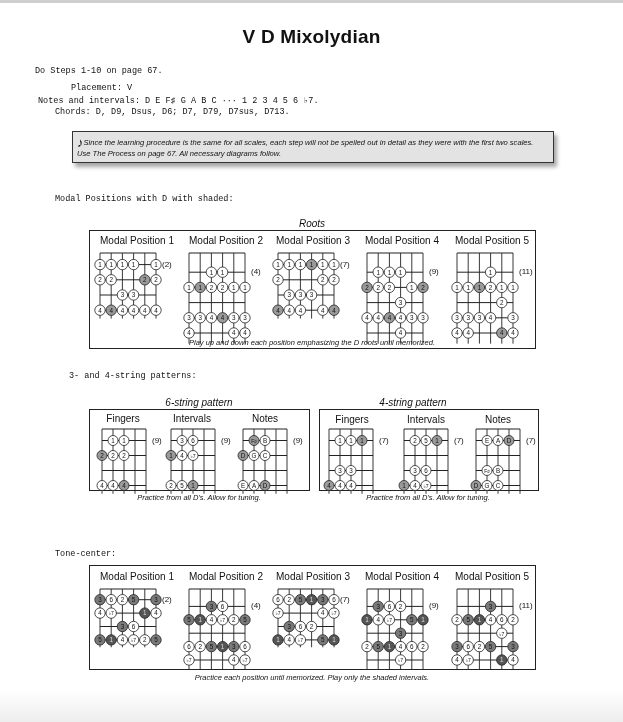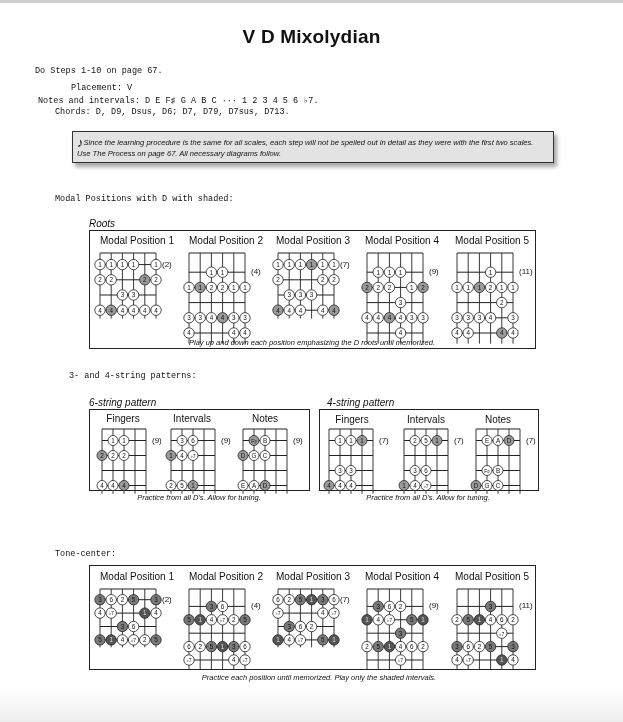--- a/index.html
+++ b/index.html
@@ -6,21 +6,21 @@
   body { width:623px; height:722px; position:relative; overflow:hidden;
     background: linear-gradient(to bottom, #ffffff 0px, #ffffff 690px, #ededed 722px);
     font-family: "Liberation Sans", sans-serif; color:#111; }
   .topbar { position:absolute; left:0; top:0; width:623px; height:3px; background:#cfcfcf; }
   .title { position:absolute; left:0; width:623px; top:26px; text-align:center; font-size:19px; font-weight:bold; letter-spacing:0.2px; }
   .txt { position:absolute; font-size:8.5px; white-space:nowrap;font-family:Liberation Mono, monospace; }
   .note-box { position:absolute; left:72px; top:131px; width:482px; height:32px; background:#e3e3e3; border:1px solid #333;
     box-shadow: 3px 4px 4px rgba(0,0,0,0.35); font-size:7.6px; font-style:italic; line-height:11px; padding:5px 6px 0 4px; box-sizing:border-box; }
   .note-icon { font-style:normal; font-size:13px; line-height:10px; vertical-align:-2px; }
   .sec-box { position:absolute; border:1px solid #222; background:#fff; }
-  .sec-caption { position:absolute; font-size:10px; font-style:italic; }
+  .sec-caption { position:absolute; font-size:10px; font-style:italic; text-align:center; }
   .sub-caption { position:absolute; font-size:7.5px; font-style:italic; text-align:center; }
   .diag-title { position:absolute; font-size:10px; text-align:center; white-space:nowrap; }
   .fret-label { position:absolute; font-size:8px; }
   svg { position:absolute; overflow:visible; }
 </style>
 </head>
 <body>
 
 <div class="topbar"></div>
 <div class="title">V  D Mixolydian</div>
@@ -39,29 +39,29 @@
 <div class="sec-caption" style="left:89px;top:218px;width:446px;">Roots</div>
 <div class="sec-box" id="roots-box" style="left:89px;top:230px;width:445px;height:117px;"></div>
 <div class="sub-caption" style="left:89px;top:338px;width:446px;">Play up and down each position emphasizing the D roots until memorized.</div>
 
 <div class="txt" style="left:69px;top:371px;">3- and 4-string patterns:</div>
 
 <div class="sec-caption" style="left:89px;top:397px;width:220px;">6-string pattern</div>
 <div class="sec-box" id="three-box" style="left:89px;top:409px;width:219px;height:80px;"></div>
 <div class="sub-caption" style="left:89px;top:493px;width:220px;">Practice from all D's. Allow for tuning.</div>
 
-<div class="sec-caption" style="left:327px;top:397px;width:218px;">4-string pattern</div>
+<div class="sec-caption" style="left:304px;top:397px;width:218px;">4-string pattern</div>
 <div class="sec-box" id="four-box" style="left:319px;top:409px;width:218px;height:80px;"></div>
 <div class="sub-caption" style="left:319px;top:493px;width:218px;">Practice from all D's. Allow for tuning.</div>
 
 <div class="txt" style="left:55px;top:529px;margin-top:20px;">Tone-center:</div>
 
 <div class="sec-caption" style="left:89px;top:552px;width:446px;margin-top:28px;">Mixolydian Tone-center</div>
 <div class="sec-box" id="tone-box" style="left:89px;top:565px;width:445px;height:103px;"></div>
-<div class="sub-caption" style="left:96px;top:673px;width:446px;font-style:italic;">Practice each position until memorized. Play only the shaded intervals.</div>
+<div class="sub-caption" style="left:89px;top:673px;width:446px;font-style:italic;">Practice each position until memorized. Play only the shaded intervals.</div>
 
 <div class="diag-title" style="left: 92px; top: 235px; width: 90px;">Modal Position 1</div>
 <svg width="66" height="74.8" style="left: 95px; top: 249px;">
     <g transform="translate(5,4)">
       <line x1="0" y1="0" x2="56" y2="0" stroke="#222222" stroke-width="1.1"></line>
       <line x1="0" y1="11.6" x2="56" y2="11.6" stroke="#222222" stroke-width="1"></line>
       <line x1="0" y1="26.799999999999997" x2="56" y2="26.799999999999997" stroke="#222222" stroke-width="1"></line>
       <line x1="0" y1="41.99999999999999" x2="56" y2="41.99999999999999" stroke="#222222" stroke-width="1"></line>
       <line x1="0" y1="57.199999999999996" x2="56" y2="57.199999999999996" stroke="#222222" stroke-width="1"></line>
       <line x1="0" y1="0" x2="0" y2="65.56" stroke="#222222" stroke-width="0.9"></line>

